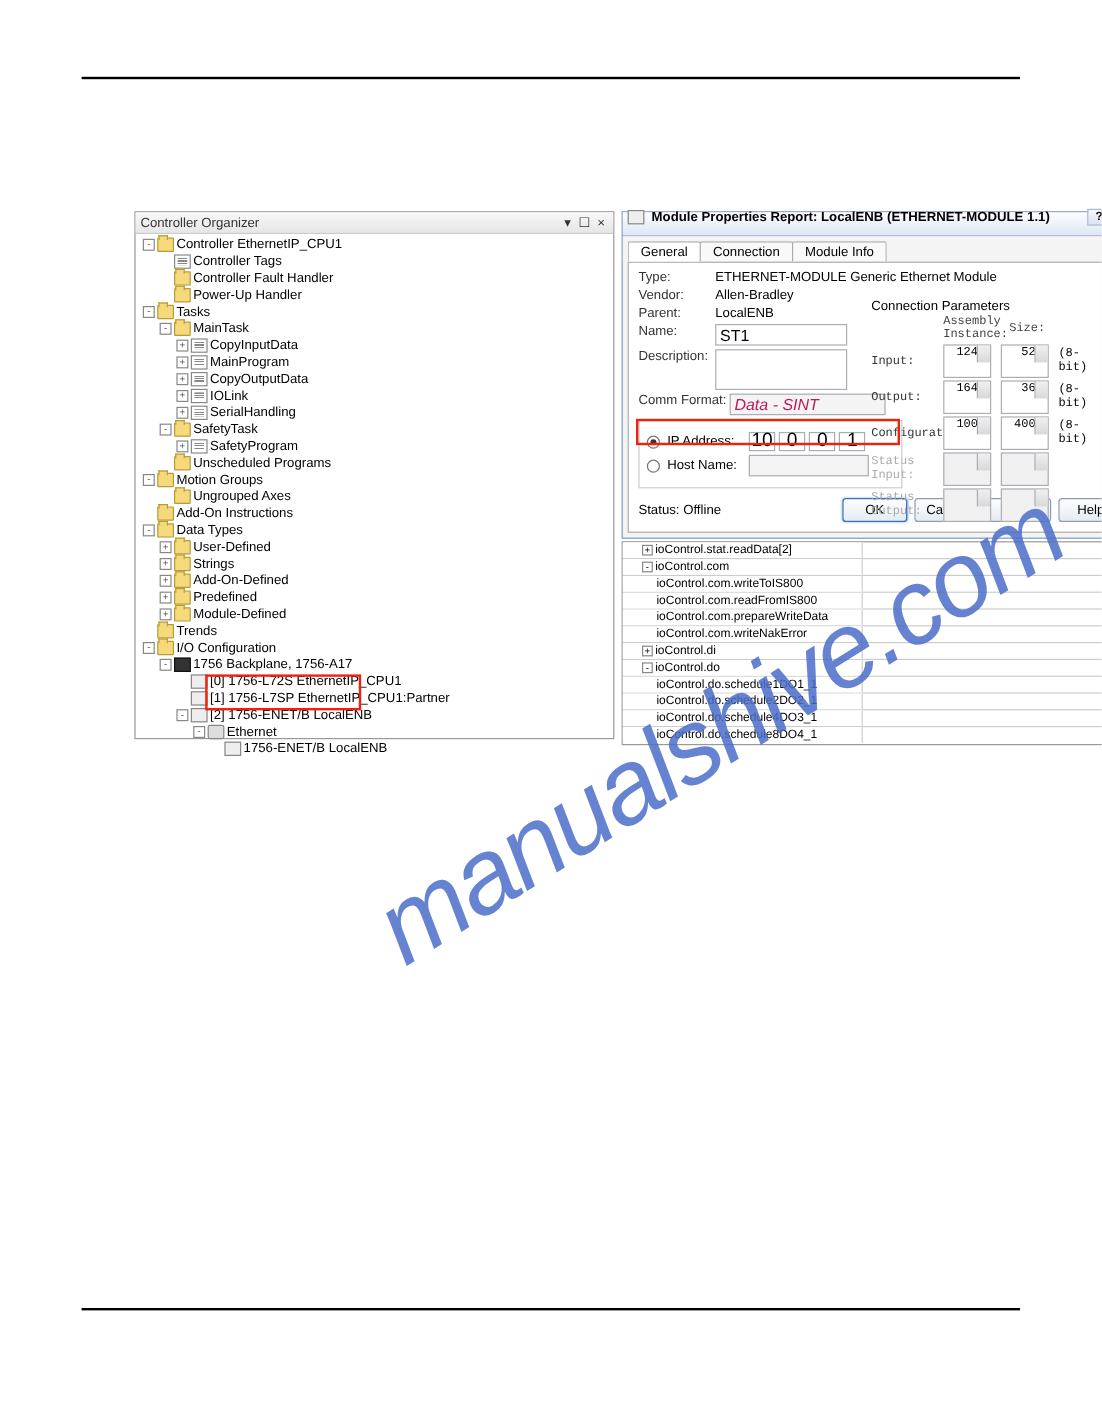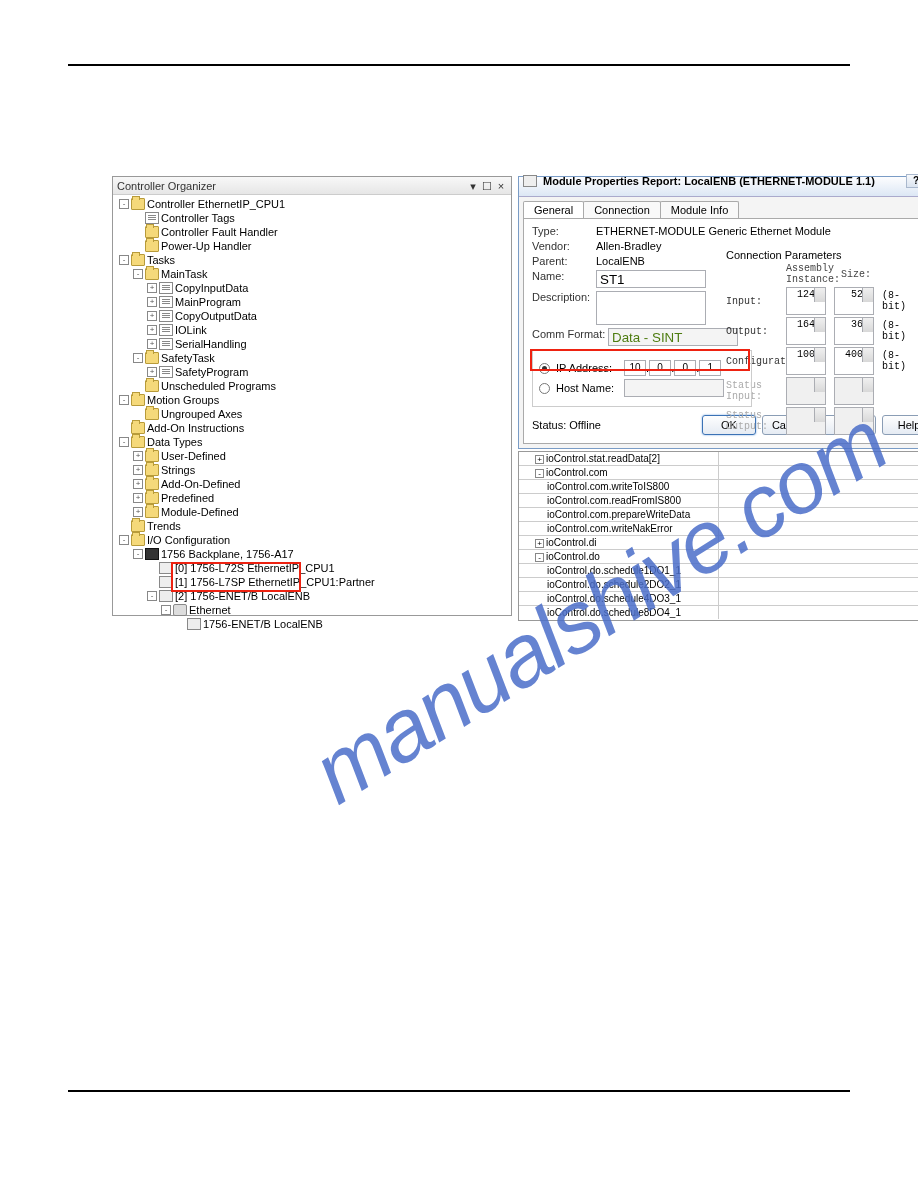--- a/index.html
+++ b/index.html
@@ -34,33 +34,33 @@
   .dlg-title .tbtn { width:20px; height:14px; border:1px solid #a9b8cd; background:linear-gradient(#f7f9fc,#dbe4f0); font-size:10px; text-align:center; line-height:12px; }
   .dlg-title .tbtn.close { background:linear-gradient(#f29a8f,#d9483b); color:#fff; border-color:#b33; }
   .tabs { display:flex; padding:4px 4px 0 4px; background:#f4f4f4; }
   .tab { padding:2px 10px; border:1px solid #aaa; border-bottom:none; background:#f9f9f9; font-size:11px; border-radius:2px 2px 0 0; margin-right:-1px;}
   .tab.active { background:#fff; position:relative; z-index:1; }
   .tab-body { background:#fff; border:1px solid #aaa; margin:0 4px 4px 4px; padding:6px 8px 8px 8px; position:relative; }
   .frow { display:flex; align-items:flex-start; margin-bottom:3px; }
   .flabel { width:64px; color:#333; }
   .fval { flex:1; }
   .finput { border:1px solid #abadb3; height:18px; padding:0 3px; background:#fff; }
-  .finput.ro { background:#f4f4f4; color:#4d7c0f; }
+  .finput.ro { background:#f4f4f4; color:#be185d;font-style:italic; }
   .conn-params { position:absolute; right:8px; top:30px; width:210px; }
   .cp-grid { display:grid; grid-template-columns:56px 44px 44px 40px; gap:2px 4px; align-items:center; font-size:10px;font-family:Liberation Mono, monospace; }
   .cp-grid .hd { text-align:center; color:#444; }
   .spin { width:40px; height:28px; border:1px solid #abadb3; background:#fff; text-align:right; padding-right:10px; position:relative; font-size:10px; line-height:14px; }
   .spin::after { content:""; position:absolute; right:0; top:0; width:10px; height:14px; border-left:1px solid #abadb3; background:linear-gradient(#f0f0f0,#d8d8d8);}
   .spin.dis { background:#f0f0f0; color:#aaa; }
   .addr-group { border:1px solid #ccc; padding:6px 6px 6px 6px; margin-top:4px; position:relative;}
   .redbox2 { position:absolute; left:6px; top:130px; width:220px; height:22px; border:2px solid #e21; pointer-events:none; z-index:3;}
   .radio-row { display:flex; align-items:center; margin:3px 0; gap:6px;}
   .radio { width:11px; height:11px; border:1px solid #777; border-radius:50%; background:#fff; display:inline-block; position:relative;}
   .radio.sel::after { content:""; position:absolute; left:2px; top:2px; width:5px; height:5px; border-radius:50%; background:#333;}
-  .ip-oct { width:22px; height:16px; border:1px solid #abadb3; text-align:center; font-size:10px; line-height:14px; display:inline-block; background:#fff;}
+  .ip-oct { width:22px; height:16px; border:1px solid #abadb3; text-align:center; font-size:16px; line-height:14px; display:inline-block; background:#fff;}
   .status-row { display:flex; align-items:center; justify-content:space-between; margin-top:8px;}
   .btnrow { display:flex; gap:6px; }
   .wbtn { min-width:54px; height:20px; border:1px solid #8a9db5; border-radius:3px; background:linear-gradient(#fefefe,#e5ebf3); text-align:center; line-height:18px; font-size:11px;}
   .wbtn.primary { border:1px solid #3b72b5; box-shadow:0 0 2px #6aa0e0; }
   .wbtn.dis { color:#aaa; }
 
   .grid-table { margin-top:2px; border:1px solid #999; background:#fff; font-size:10px;}
   .grow { display:flex; border-bottom:1px solid #ccc; height:14px; line-height:13px;flex-direction:column; }
   .grow:last-child { border-bottom:none;}
   .gc1 { width:14px; border-right:1px solid #ccc; background:#ece9d8; text-align:center;}

